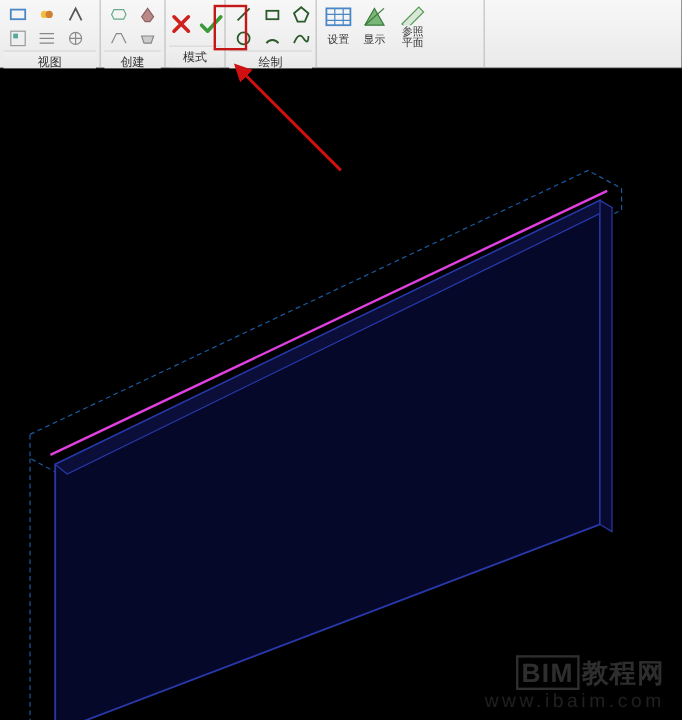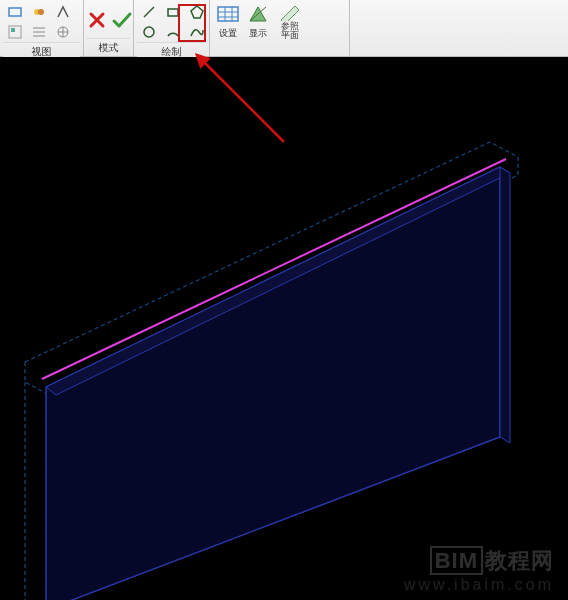--- a/index.html
+++ b/index.html
@@ -101,20 +101,47 @@
               <circle cx="8" cy="8" r="5" fill="none" stroke="#888"></circle>
               <path d="M8 3 L8 13 M3 8 L13 8" stroke="#888"></path>
             </svg>
           </div>
       </div>
     </div>
     <div class="panel-label">视图</div>
   </div>
 
 
+  <div class="panel" style="width:54px">
+    <div class="panel-icons">
+      <div class="grid-btns">
+        <div class="small-btn">
+            <svg width="16" height="16">
+              <path d="M4 4 L12 4 L14 8 L12 12 L4 12 L2 8 Z" fill="none" stroke="#6a8"></path>
+            </svg>
+          </div>
+        <div class="small-btn">
+            <svg width="16" height="16">
+              <path d="M3 10 L8 3 L13 10 L10 14 L6 14 Z" fill="#b88" stroke="#866"></path>
+            </svg>
+          </div>
+        <div class="small-btn">
+            <svg width="16" height="16">
+              <path d="M2 12 L6 4 L10 4 L14 12" fill="none" stroke="#888"></path>
+            </svg>
+          </div>
+        <div class="small-btn">
+            <svg width="16" height="16">
+              <path d="M3 6 L13 6 L11 12 L5 12 Z" fill="#ccc" stroke="#888"></path>
+            </svg>
+          </div>
+      </div>
+    </div>
+    <div class="panel-label">创建</div>
+  </div>
 
   <div class="panel" style="width:50px">
     <div class="panel-icons check-panel">
       <div class="mode-btn" style="width:20px">
         <svg width="18" height="18">
             <path d="M3 3 L15 15 M15 3 L3 15" stroke="#d02020" stroke-width="3" stroke-linecap="round"></path>
           </svg>
       </div>
       <div class="mode-btn">
         <svg width="24" height="24">

